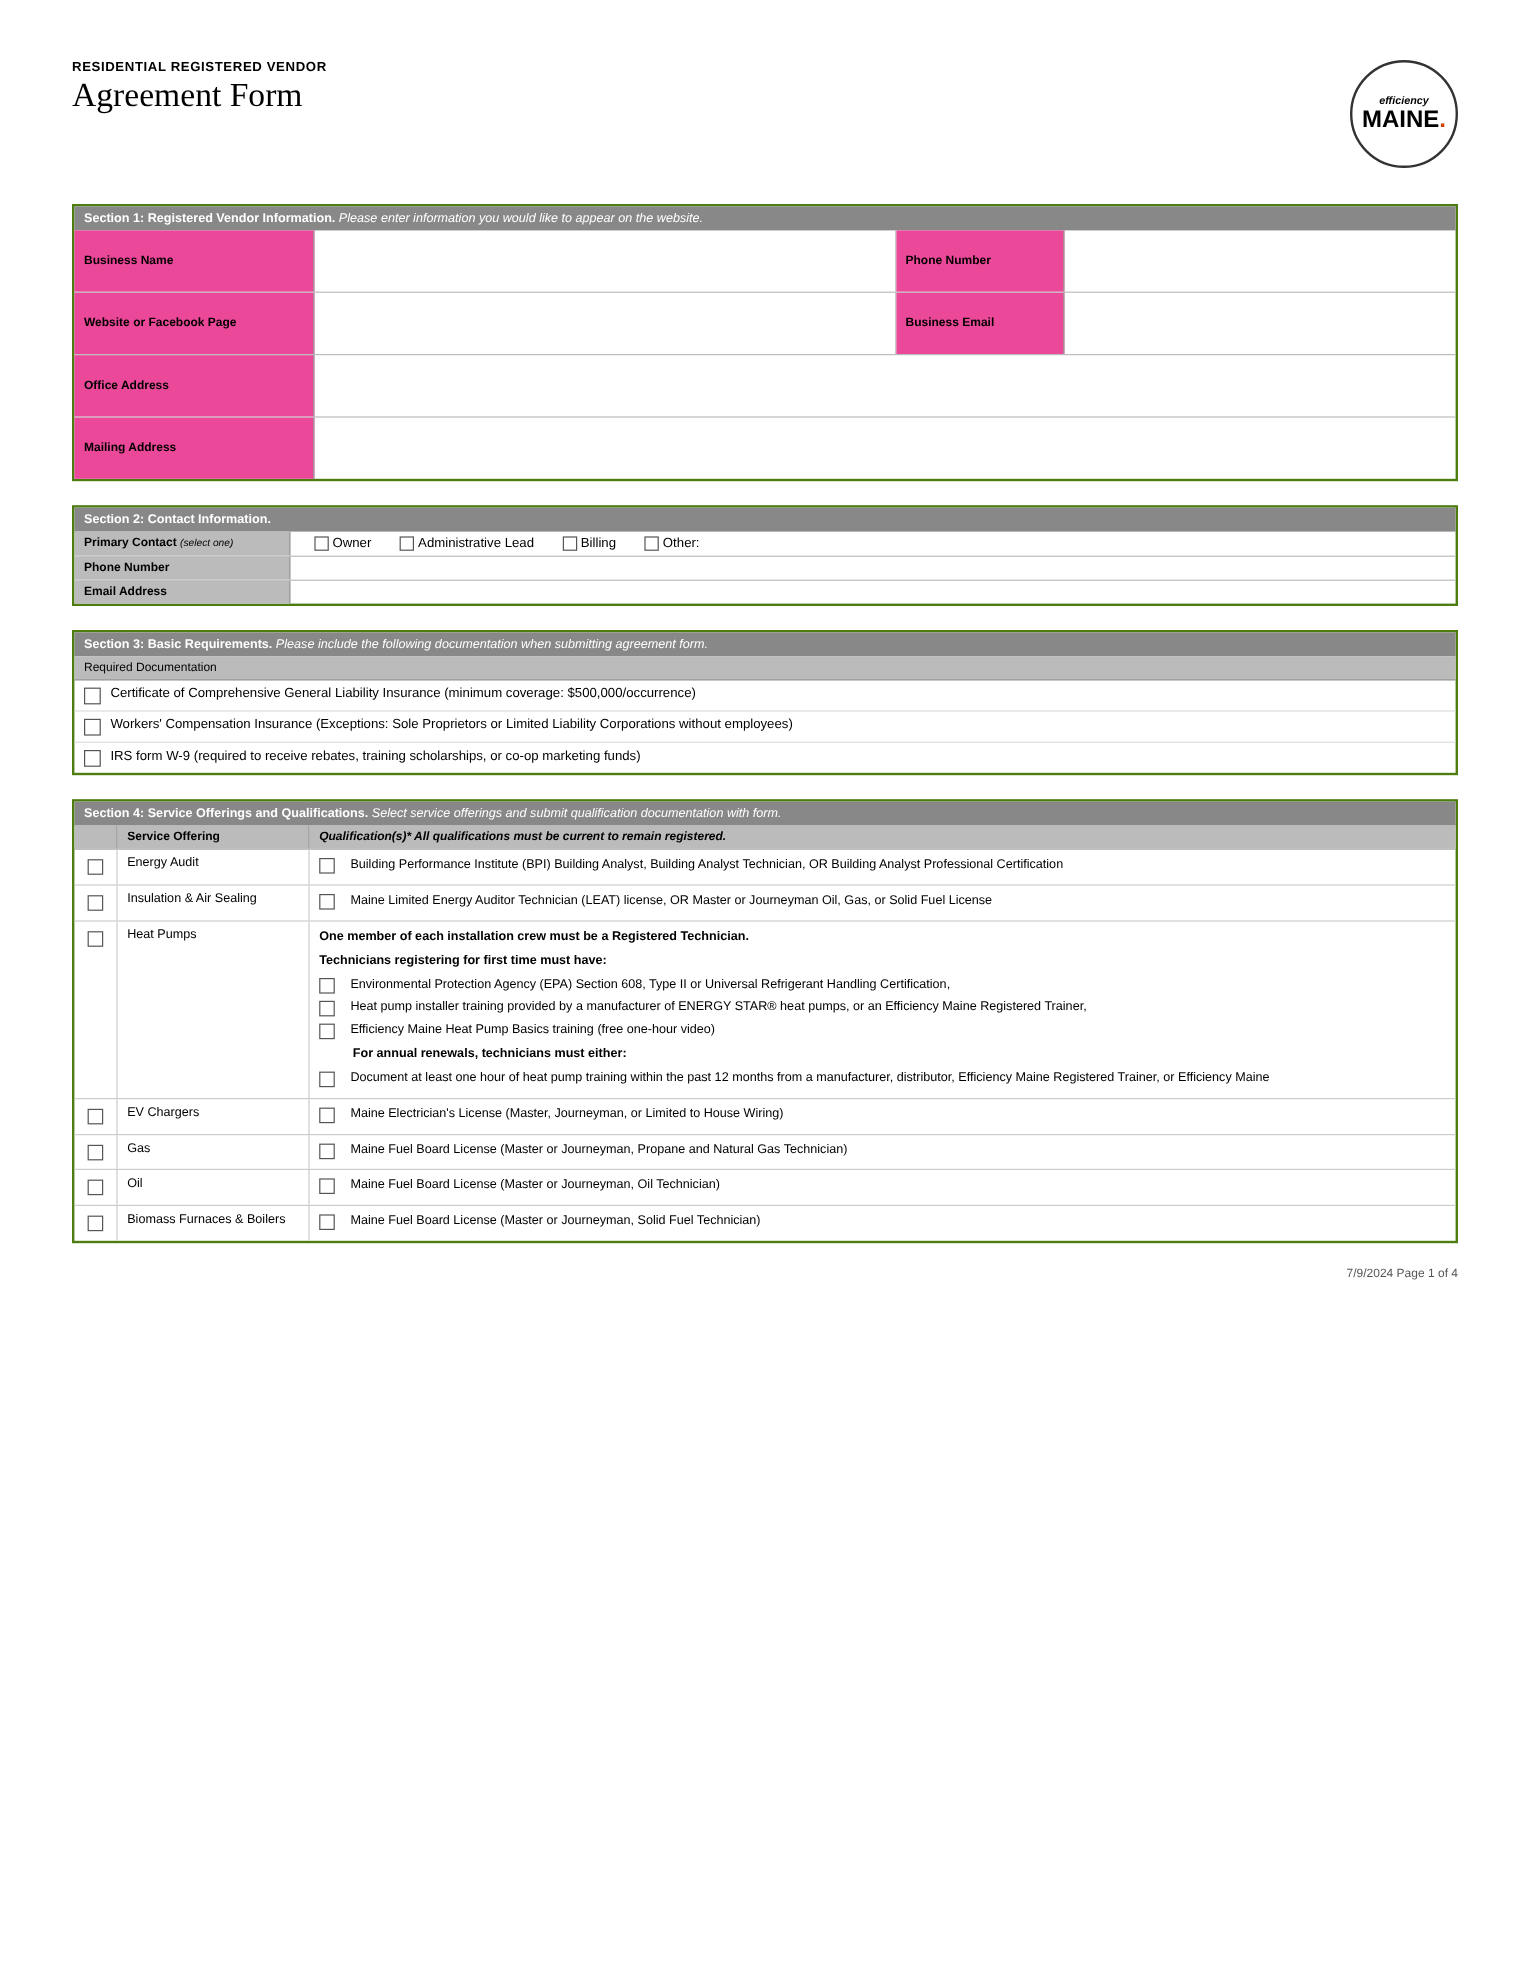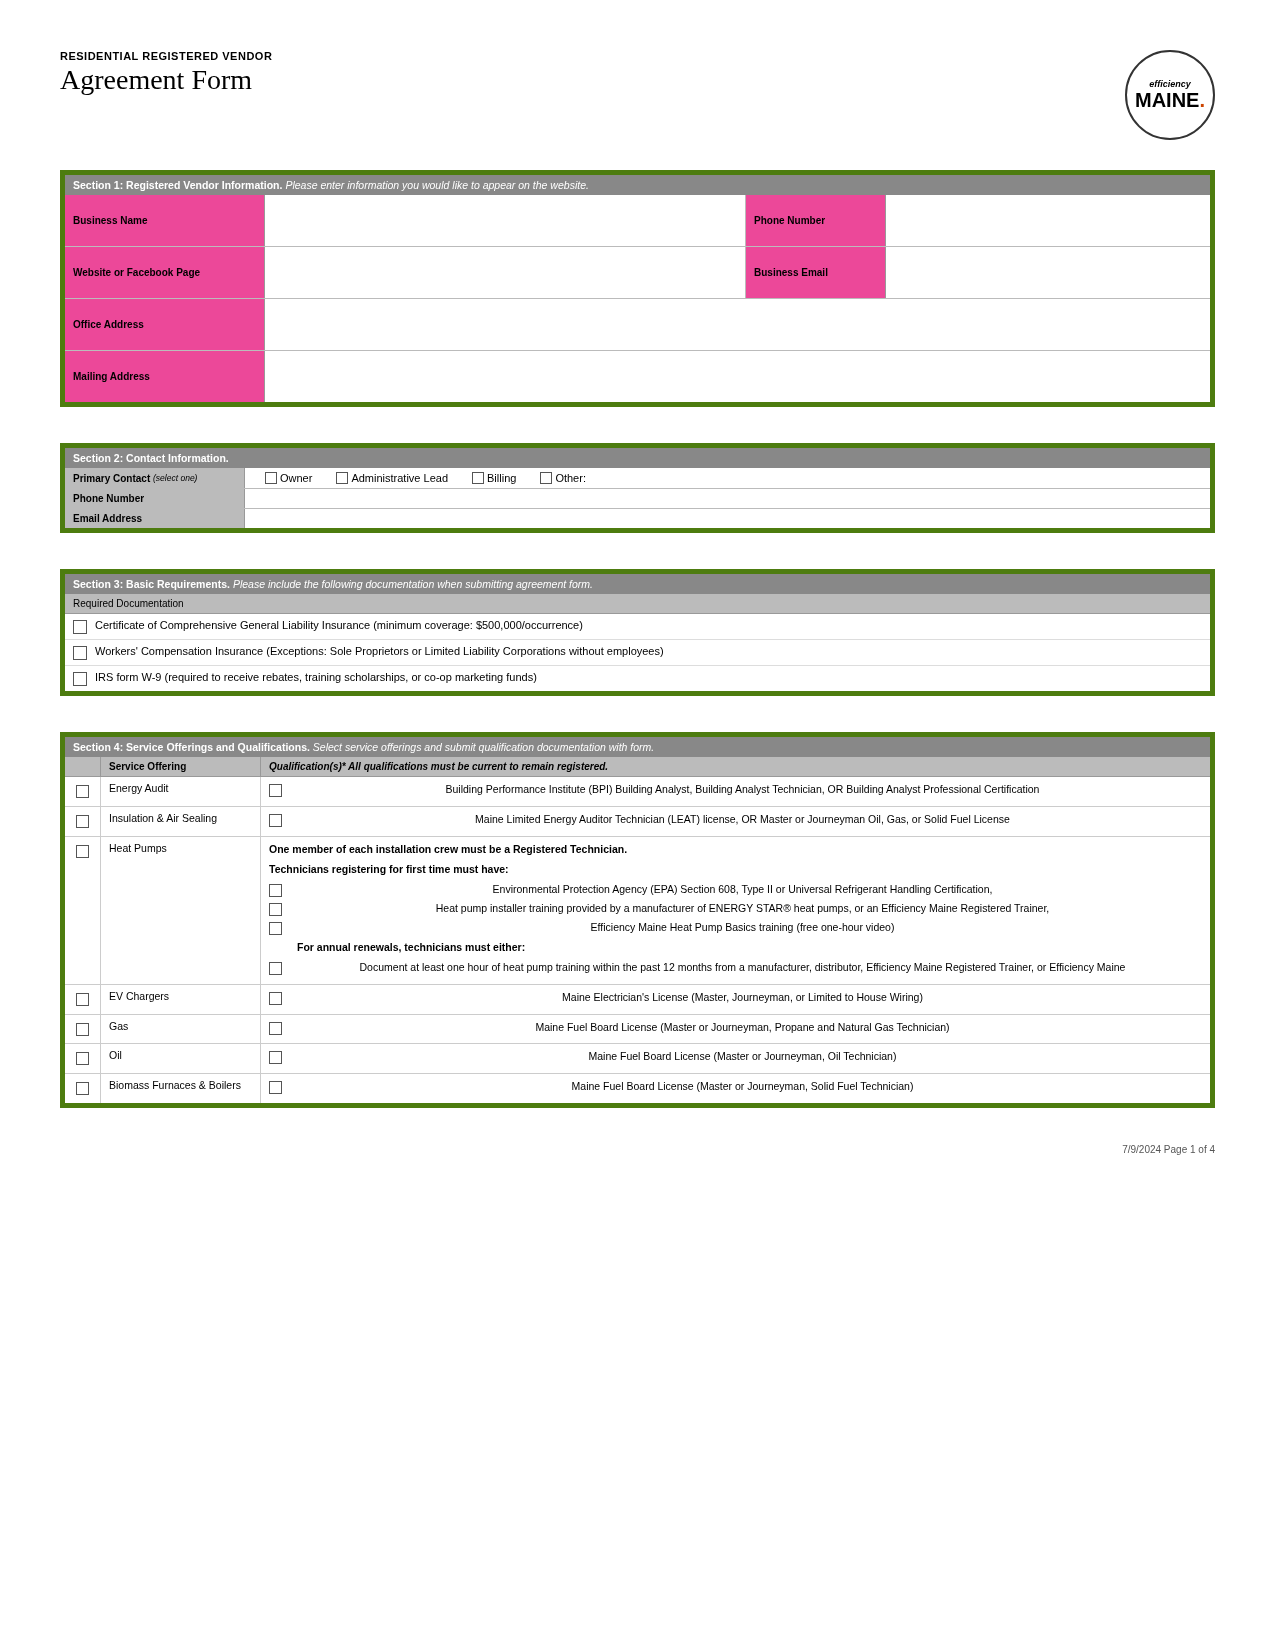--- a/index.html
+++ b/index.html
@@ -40,22 +40,22 @@
       align-items: center;
       justify-content: center;
       font-size: 10px;
       text-align: center;
       font-weight: bold;
     }
     .logo-top { font-size: 9px; font-style: italic; }
 
     
     .section {
-      margin-bottom: 36px;
-      border: 5px solid #4d7c0f;
+      margin-bottom: 20px;
+      border: 2px solid #4d7c0f;
     }
     .section-header {
       background: #888;
       color: #fff;
       padding: 4px 8px;
       font-size: 10.5px;
       font-weight: bold;
     }
     .section-header span.label { font-weight: bold; }
     .section-header span.desc { font-weight: normal; font-style: italic; }
@@ -90,21 +90,20 @@
     }
     .s2-label {
       background: #bbb;
       font-weight: bold;
       font-size: 10px;
       padding: 4px 8px;
       min-width: 180px;
       border-right: 1px solid #999;
       align-self: stretch;
       display: flex;
-      align-items: center;
     }
     .s2-label small { font-size: 8.5px; font-style: italic; font-weight: normal; }
     .s2-value {
       flex: 1;
       padding: 4px 8px;
       display: flex;
       align-items: center;
       gap: 12px;
     }
     .cb-item {
@@ -181,23 +180,22 @@
       width: 13px;
       height: 13px;
       border: 1px solid #555;
       display: inline-block;
       flex-shrink: 0;
       margin-top: 2px;
     }
     .qual-line {
       display: flex;
       align-items: flex-start;
-      gap: 1px;
+      gap: 13px;
       margin-bottom: 3px;
-      text-align: center;
     }
     .qual-text { flex: 1; }
 
     .page-footer {
       display: flex;
       justify-content: flex-end;
       margin-top: 20px;
       font-size: 10px;
       color: #555;
     }

